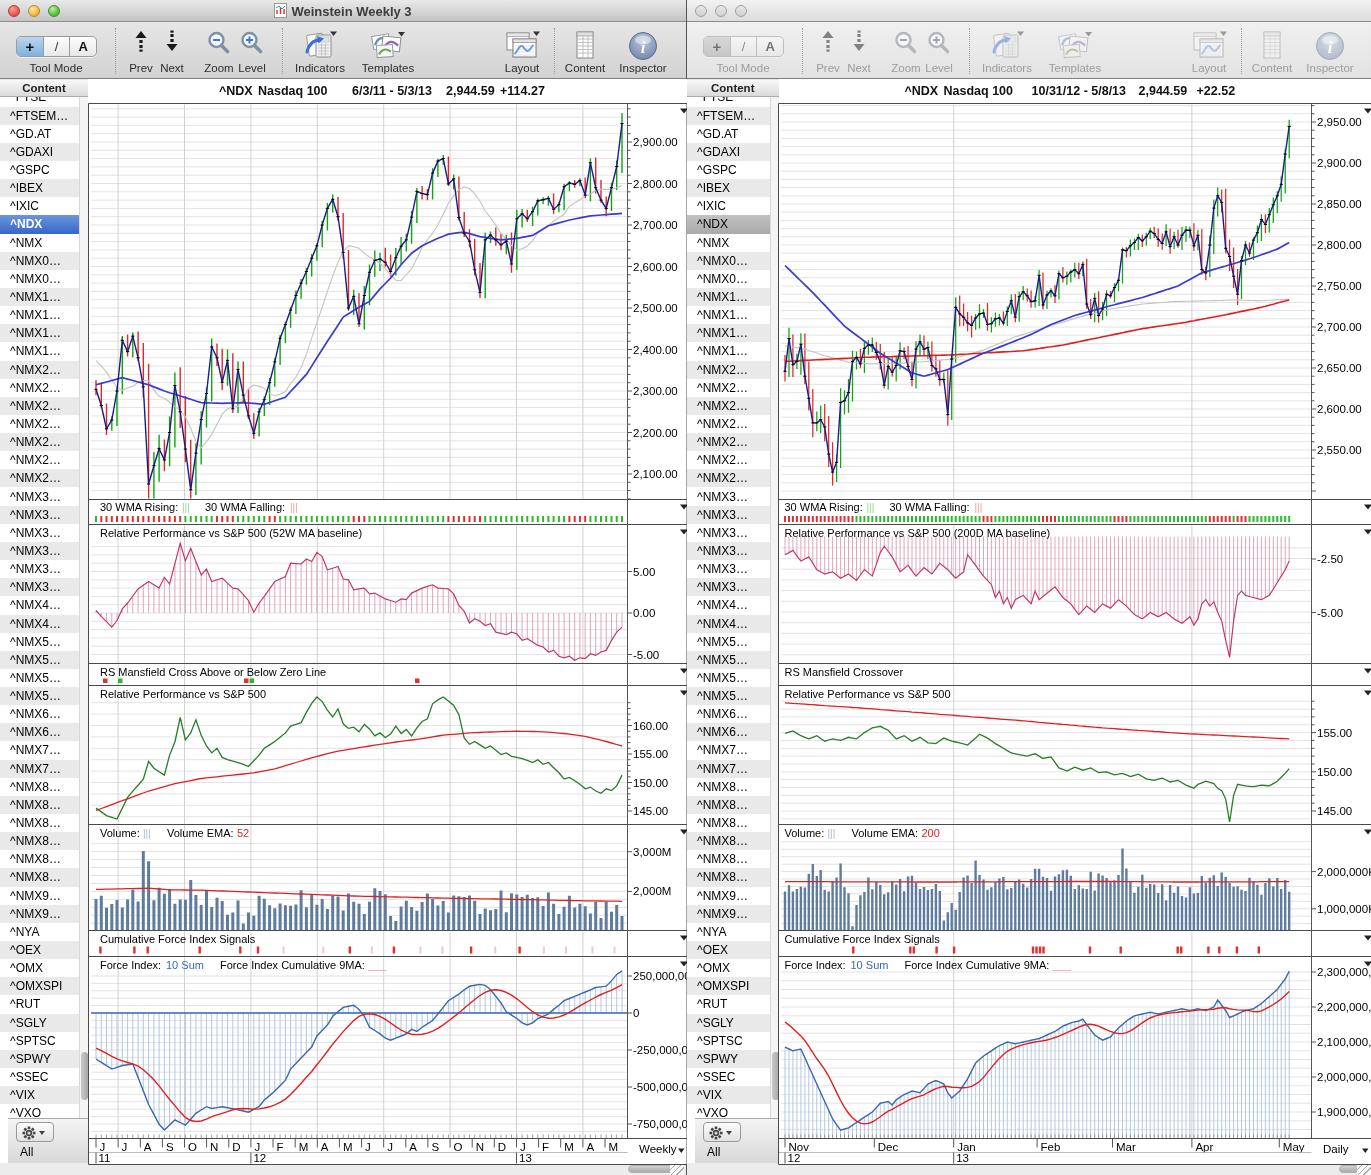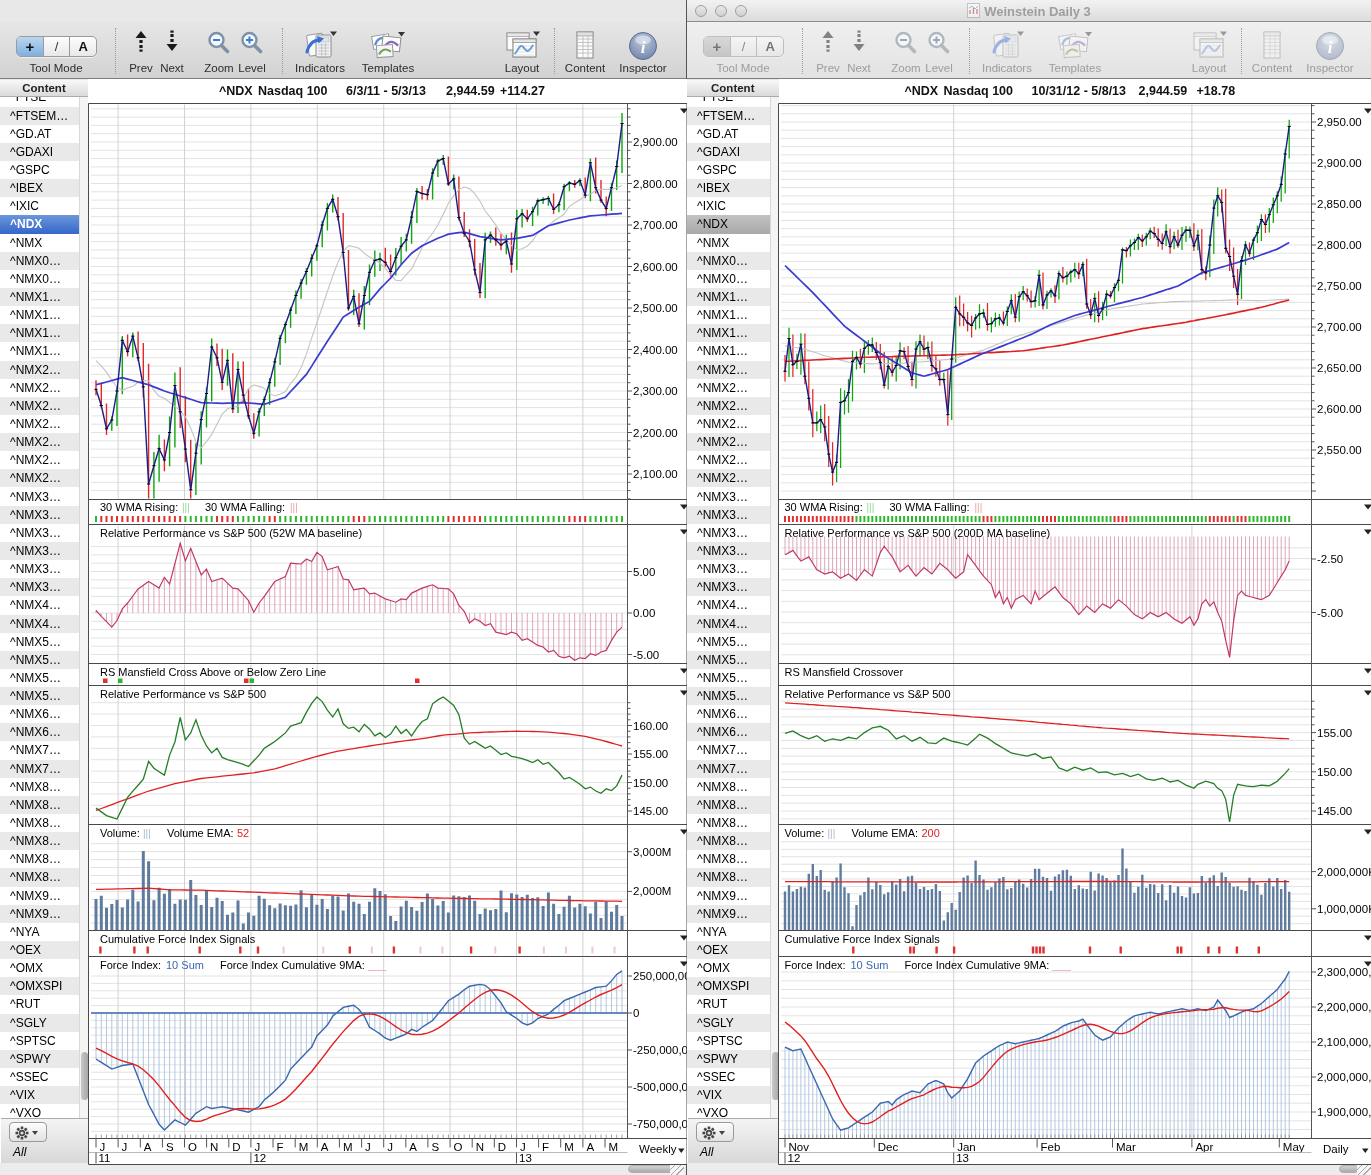--- a/index.html
+++ b/index.html
@@ -18,29 +18,43 @@
 .hdr span{position:absolute;top:5px;}
 .sidebar{position:absolute;top:80px;bottom:0;background:#fff;}
 .shead{position:absolute;top:0;left:0;right:0;height:17px;background:linear-gradient(#f8f8f8,#dadada);border-bottom:1px solid #ababab;font-size:11.5px;font-weight:bold;text-align:center;line-height:16px;color:#222;}
 .rows{position:absolute;top:17px;left:0;right:9px;bottom:57px;overflow:hidden;}
 .srow{position:absolute;left:0;right:0;height:18.14px;font-size:12px;line-height:18px;padding-left:10px;color:#000;white-space:nowrap;}
 .srow.even{background:#e9e9e9;}
 .srow.selA{background:linear-gradient(#6c96dc,#3467c8);color:#fff;font-weight:bold;}
 .srow.selI{background:linear-gradient(#c2c2c2,#a9a9a9);}
 .sscroll{position:absolute;top:17px;right:0;width:9px;bottom:57px;background:#f4f4f4;border-left:1px solid #d8d8d8;}
 .sthumb{position:absolute;left:1px;width:7px;height:48px;bottom:18px;background:linear-gradient(90deg,#c8c8c8,#a8a8a8);border-radius:4px;}
-.actbar{position:absolute;left:1px;right:0;bottom:12px;height:45px;background:linear-gradient(#f4f4f4,#d8d8d8);border-top:1px solid #aaa;font-style:italic;}
+.actbar{position:absolute;left:8px;right:0;bottom:12px;height:45px;background:linear-gradient(#f4f4f4,#d8d8d8);border-top:1px solid #aaa;}
 .gearbtn{position:absolute;left:8px;top:3px;width:38px;height:20px;background:linear-gradient(#fdfdfd,#e2e2e2);border:1px solid #9a9a9a;border-radius:4px;}
 .alllbl{position:absolute;left:12px;top:26px;font-size:12px;color:#000;}
 .botbar{position:absolute;left:0;right:0;bottom:0;height:12px;background:#ececec;}
 .hthumb{position:absolute;height:8px;top:2px;background:linear-gradient(#d2d2d2,#ababab);border-radius:4px;border:0.5px solid #b0b0b0;}
 .grip{position:absolute;right:0;bottom:0;width:14px;height:14px;background:#f6f6f6;
  background-image:linear-gradient(135deg,transparent 0 6px,#aaa 6px 7px,transparent 7px 10px,#aaa 10px 11px,transparent 11px 14px,#aaa 14px 15px,transparent 15px);}
 </style></head><body>
 <div class="win" style="left:0;width:687px;border-right:1px solid #555;">
+    <div class="titlebar tb-act">
+      <div class="lights">
+        <span class="lt" style="background:radial-gradient(circle at 35% 30%,#ff9d96,#ee6156 55%,#c93a30);border-color:#b13a31;"></span>
+        <span class="lt" style="background:radial-gradient(circle at 35% 30%,#ffe9a8,#f6bd4a 55%,#d79c2f);border-color:#b8862d;"></span>
+        <span class="lt" style="background:radial-gradient(circle at 35% 30%,#c0f0a8,#5fc74a 55%,#3f9c31);border-color:#3e8e2f;"></span>
+      </div>
+      <div class="ttl" style="color:#3c3c3c;"><svg width="13" height="15" viewBox="0 0 13 15" style="margin-right:4px;opacity:1;vertical-align:-2px;">
+          <rect x="0.5" y="0.5" width="12" height="14" fill="#fff" stroke="#999"></rect>
+          <g stroke="#c33" stroke-width="1.4">
+            <path d="M3 11V7M6.5 11V4M10 11V6"></path>
+          </g>
+          <path d="M2 5l3-2l3 3l3-3" fill="none" stroke="#39c" stroke-width="1"></path>
+        </svg>Weinstein Weekly 3</div>
+    </div>
     <div class="toolbar tool-act">
       <div style="position:absolute;left:16px;top:14px;width:81px;height:21px;border:1px solid #9b9b9b;border-radius:5px;background:linear-gradient(#fdfdfd,#e8e8e8);opacity:1;box-shadow:0 1px 0 rgba(255,255,255,.6);display:flex;">
         <div style="flex:1;background:linear-gradient(#b9d6f0,#7fb0e0);border-radius:4px 0 0 4px;border-right:1px solid #9b9b9b;display:flex;align-items:center;justify-content:center;font-size:15px;font-weight:bold;color:#111;">+</div>
         <div style="flex:1;border-right:1px solid #9b9b9b;display:flex;align-items:center;justify-content:center;font-size:13px;color:#333;">/</div>
         <div style="flex:1;display:flex;align-items:center;justify-content:center;font-size:13px;font-weight:bold;color:#111;">A</div>
       </div>
       <div style="position:absolute;left:133px;top:8px;opacity:1;"><svg width="16" height="22" viewBox="0 0 16 22">
           <g fill="#1a1a1a">
             <path d="M8 1l5.5 7h-11z"></path>
             <rect x="6.4" y="10" width="3.2" height="3"></rect>
@@ -133,21 +147,21 @@
         </svg></div>
       <div class="tlab" style="left:603px;color:#2c2c2c;">Inspector</div>
       <div class="tlab" style="left:16px;color:#2c2c2c;">Tool Mode</div>
       <div style="position:absolute;left:114.5px;top:6px;height:46px;border-left:1px dotted #9a9a9a;"></div>
       <div style="position:absolute;left:282px;top:6px;height:46px;border-left:1px dotted #9a9a9a;"></div>
       <div style="position:absolute;left:554px;top:6px;height:46px;border-left:1px dotted #9a9a9a;"></div>
     </div>
     <div class="hdr" style="left:88px;width:599px;">
       <span style="left:131px;">^NDX</span>
       <span style="left:170px;">Nasdaq 100</span>
-      <span style="left:258px;">6/3/11 - 5/3/13</span>
+      <span style="left:264px;">6/3/11 - 5/3/13</span>
       <span style="left:358px;">2,944.59</span>
       <span style="left:412px;">+114.27</span>
     </div>
     <div class="sidebar" style="left:0px;width:88px;">
       <div class="rows">
         <div class="srow odd" style="top:-8.6px;">^FTSE</div>
         <div class="srow even" style="top:9.5px;">^FTSEM…</div>
         <div class="srow odd" style="top:27.7px;">^GD.AT</div>
         <div class="srow even" style="top:45.8px;">^GDAXI</div>
         <div class="srow odd" style="top:64px;">^GSPC</div>
@@ -232,27 +246,20 @@
     </div>
     <div class="grip" style="right:2px;"></div>
   </div>
 <div class="win" style="left:687px;width:684px;">
     <div class="titlebar tb-in">
       <div class="lights">
         <span class="lt ltoff"></span>
         <span class="lt ltoff"></span>
         <span class="lt ltoff"></span>
       </div>
-      <div class="ttl" style="color:#9e9e9e;"><svg width="13" height="15" viewBox="0 0 13 15" style="margin-right:4px;opacity:0.5;vertical-align:-2px;">
-          <rect x="0.5" y="0.5" width="12" height="14" fill="#fff" stroke="#999"></rect>
-          <g stroke="#c33" stroke-width="1.4">
-            <path d="M3 11V7M6.5 11V4M10 11V6"></path>
-          </g>
-          <path d="M2 5l3-2l3 3l3-3" fill="none" stroke="#39c" stroke-width="1"></path>
-        </svg>Weinstein Daily 3</div>
     </div>
     <div class="toolbar tool-in">
       <div style="position:absolute;left:16px;top:14px;width:81px;height:21px;border:1px solid #9b9b9b;border-radius:5px;background:linear-gradient(#fdfdfd,#e8e8e8);opacity:0.55;box-shadow:0 1px 0 rgba(255,255,255,.6);display:flex;">
         <div style="flex:1;background:linear-gradient(#c8c8c8,#ababab);border-radius:4px 0 0 4px;border-right:1px solid #9b9b9b;display:flex;align-items:center;justify-content:center;font-size:15px;font-weight:bold;color:#111;">+</div>
         <div style="flex:1;border-right:1px solid #9b9b9b;display:flex;align-items:center;justify-content:center;font-size:13px;color:#333;">/</div>
         <div style="flex:1;display:flex;align-items:center;justify-content:center;font-size:13px;font-weight:bold;color:#111;">A</div>
       </div>
       <div style="position:absolute;left:133px;top:8px;opacity:0.5;"><svg width="16" height="22" viewBox="0 0 16 22">
           <g fill="#1a1a1a">
             <path d="M8 1l5.5 7h-11z"></path>
@@ -348,21 +355,21 @@
       <div class="tlab" style="left:16px;color:#9c9c9c;">Tool Mode</div>
       <div style="position:absolute;left:114.5px;top:6px;height:46px;border-left:1px dotted #9a9a9a;"></div>
       <div style="position:absolute;left:282px;top:6px;height:46px;border-left:1px dotted #9a9a9a;"></div>
       <div style="position:absolute;left:554px;top:6px;height:46px;border-left:1px dotted #9a9a9a;"></div>
     </div>
     <div class="hdr" style="left:91.5px;width:592.5px;">
       <span style="left:126px;">^NDX</span>
       <span style="left:165px;">Nasdaq 100</span>
       <span style="left:253px;">10/31/12 - 5/8/13</span>
       <span style="left:360px;">2,944.59</span>
-      <span style="left:418px;">+18.78</span>
+      <span style="left:418px;">+22.52</span>
     </div>
     <div class="sidebar" style="left:0px;width:91.5px;">
       <div class="rows">
         <div class="srow odd" style="top:-8.6px;">^FTSE</div>
         <div class="srow even" style="top:9.5px;">^FTSEM…</div>
         <div class="srow odd" style="top:27.7px;">^GD.AT</div>
         <div class="srow even" style="top:45.8px;">^GDAXI</div>
         <div class="srow odd" style="top:64px;">^GSPC</div>
         <div class="srow even" style="top:82.1px;">^IBEX</div>
         <div class="srow odd" style="top:100.2px;">^IXIC</div>

